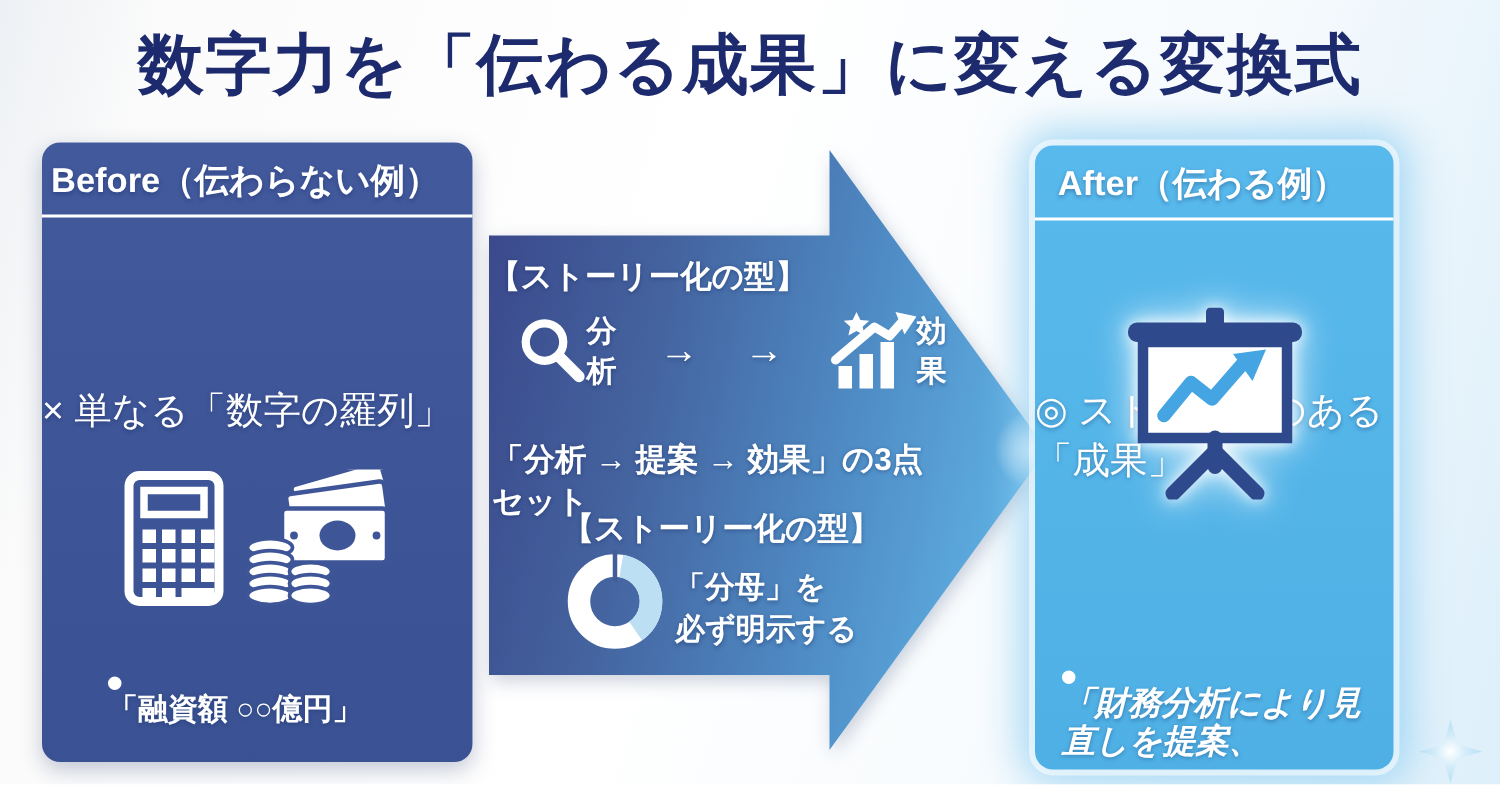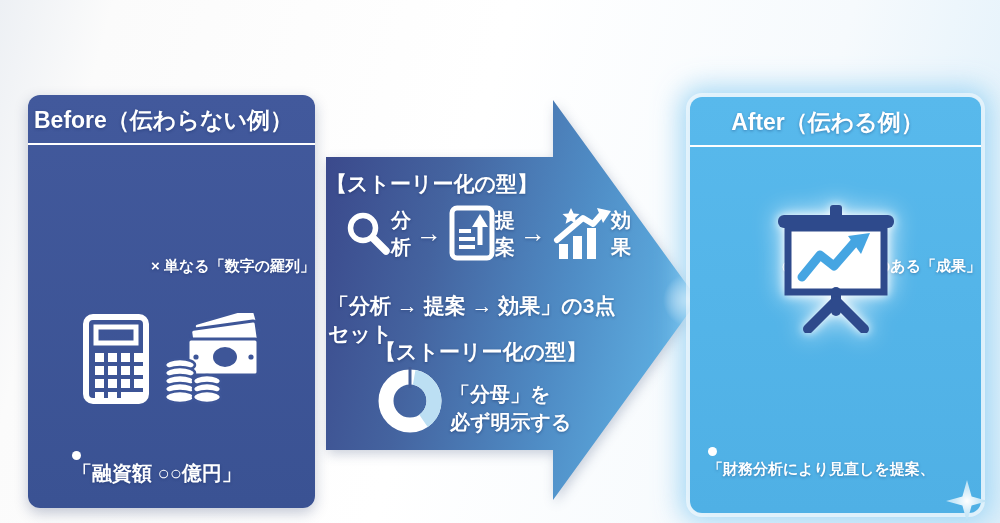--- a/index.html
+++ b/index.html
@@ -15,22 +15,22 @@
   }
   
   .card{position:absolute;border-radius:12px;color:#ffffff;}
   .card .hdr{
     position:absolute;top:0;left:0;right:16px;height:48px;line-height:50px;
     text-align:center;font-size:23px;font-weight:bold;
     text-shadow:0 1px 3px rgba(10,30,80,.35);
   }
   .card .hdr-rule{position:absolute;top:48px;left:0;right:0;height:2px;background:#ffffff;}
   .card .subtitle{
-    position:absolute;left:0;right:0;text-align:right;
-    font-size:15px;font-weight:bold;text-shadow:0 1px 3px rgba(10,30,80,.35);
+    position:absolute;left:0;right:0;text-align:left;
+    font-size:25px;font-weight:normal;text-shadow:0 1px 3px rgba(10,30,80,.35);
   }
   .bullets{position:absolute;left:0;right:0;}
   .bullet{display:flex;align-items:flex-start;margin-bottom:14px;
     font-size:20px;font-weight:bold;line-height:26px;text-shadow:0 1px 3px rgba(10,30,80,.35);flex-direction:column;}
   .dot{flex:0 0 auto;width:9px;height:9px;border-radius:50%;background:#ffffff;margin:8px 10px 0 0;}
   
   .before{left:28px;top:95px;width:287px;height:413px;
     background:linear-gradient(180deg,#42599c 0%,#3a5293 100%);
     box-shadow:0 5px 14px rgba(20,40,90,.25);}
   .before .subtitle{top:162px;}
@@ -52,42 +52,43 @@
   .step{display:flex;align-items:center;width:64px;}
   .step .icon-box{height:58px;display:flex;align-items:center;justify-content:center;}
   .step .step-label{font-size:20px;font-weight:bold;margin-top:2px;text-shadow:0 1px 3px rgba(10,30,80,.4);}
   .step-arrow{font-size:26px;font-weight:bold;line-height:58px;text-shadow:0 1px 3px rgba(10,30,80,.4);}
   .arrow .caption{position:absolute;left:2px;top:192px;width:308px;
     font-size:21px;font-weight:bold;text-shadow:0 1px 3px rgba(10,30,80,.4);}
   .arrow .trust-head{position:absolute;left:0;top:238px;width:310px;text-align:center;
     font-size:21px;font-weight:bold;text-shadow:0 1px 3px rgba(10,30,80,.4);}
   .arrow .donut{position:absolute;left:49px;top:266px;}
   .arrow .trust-text{position:absolute;left:124px;top:280px;font-size:20px;font-weight:bold;
-    line-height:28px;text-shadow:0 1px 3px rgba(10,30,80,.4);}
+    line-height:28px;text-shadow:0 1px 3px rgba(10,30,80,.4);font-family:Liberation Mono, monospace;}
   .tip-glow{position:absolute;left:662px;top:272px;width:56px;height:56px;pointer-events:none;
     background:radial-gradient(circle,rgba(255,255,255,.95) 0%,rgba(255,255,255,0) 68%);}
   
-  .after{left:690px;top:97px;width:291px;height:416px;
+  .after{left:690px;top:97px;width:239px;height:416px;
     background:linear-gradient(180deg,#58b9ec 0%,#4fb0e5 100%);
     box-shadow:0 0 0 4px rgba(255,255,255,.55),0 0 26px 10px rgba(145,208,243,.8);}
   .after .subtitle{top:160px;}
   .after .board-wrap{position:absolute;top:108px;left:0;right:0;display:flex;justify-content:center;}
   .after .board-wrap svg{filter:drop-shadow(0 0 5px rgba(255,255,255,.95)) drop-shadow(0 0 12px rgba(255,255,255,.8));}
   .after .bullets{top:342px;left:18px;right:10px;}
-  .after .bullet{font-size:15px;line-height:25px;margin-bottom:25px;}
+  .after .bullet{font-size:22px;line-height:25px;margin-bottom:25px;font-style:italic;}
   
   .sparkle{position:absolute;left:946px;top:480px;width:42px;height:42px;
     background:radial-gradient(circle,#ffffff 0%,#d3ecf9 35%,#9fd4f0 100%);
     clip-path:polygon(50% 0%,61% 39%,100% 50%,61% 61%,50% 100%,39% 61%,0% 50%,39% 39%);}
 </style>
 </head>
 <body>
 
 <div class="stage">
 
+  <div class="title">数字力を「伝わる成果」に変える変換式</div>
 
   <div class="card before">
     <div class="hdr">Before（伝わらない例）</div>
     <div class="hdr-rule"></div>
     <div class="subtitle">× 単なる「数字の羅列」</div>
 
     <div class="icon-row">
 
       <svg width="68" height="92" viewBox="0 0 68 92">
         <rect x="4" y="4" width="60" height="84" rx="7" fill="none" stroke="#ffffff" stroke-width="6"></rect>
@@ -153,33 +154,20 @@
             <svg width="46" height="46" viewBox="0 0 46 46">
               <circle cx="18" cy="18" r="12.5" fill="none" stroke="#ffffff" stroke-width="5.5"></circle>
               <line x1="28" y1="28" x2="41" y2="41" stroke="#ffffff" stroke-width="7.5" stroke-linecap="round"></line>
             </svg>
           </div>
           <div class="step-label">分析</div>
         </div>
 
         <div class="step-arrow">→</div>
 
-        <div class="step">
-          <div class="icon-box">
-            <svg width="46" height="56" viewBox="0 0 46 56">
-              <rect x="3" y="3" width="40" height="50" rx="5" fill="none" stroke="#ffffff" stroke-width="5"></rect>
-              <line x1="10" y1="26" x2="22" y2="26" stroke="#ffffff" stroke-width="4"></line>
-              <line x1="10" y1="34" x2="26" y2="34" stroke="#ffffff" stroke-width="4"></line>
-              <line x1="10" y1="42" x2="26" y2="42" stroke="#ffffff" stroke-width="4"></line>
-              <line x1="31" y1="40" x2="31" y2="20" stroke="#ffffff" stroke-width="5"></line>
-              <polygon points="31,9 39,22 23,22" fill="#ffffff"></polygon>
-            </svg>
-          </div>
-          <div class="step-label">提案</div>
-        </div>
 
         <div class="step-arrow">→</div>
 
         <div class="step">
           <div class="icon-box">
             <svg width="58" height="54" viewBox="0 0 58 54">
               <rect x="6" y="38" width="9" height="15" fill="#ffffff"></rect>
               <rect x="20" y="30" width="9" height="23" fill="#ffffff"></rect>
               <rect x="34" y="22" width="9" height="31" fill="#ffffff"></rect>
               <polyline points="4,34 30,12 40,18 48,9" fill="none" stroke="#ffffff" stroke-width="6" stroke-linecap="round" stroke-linejoin="round"></polyline>

